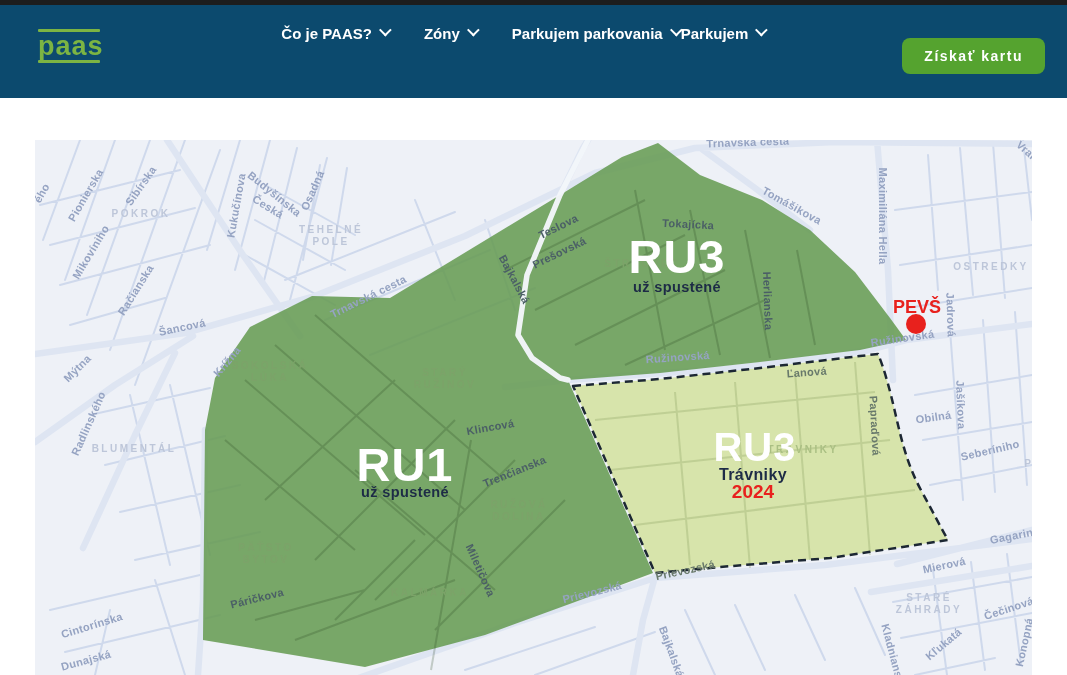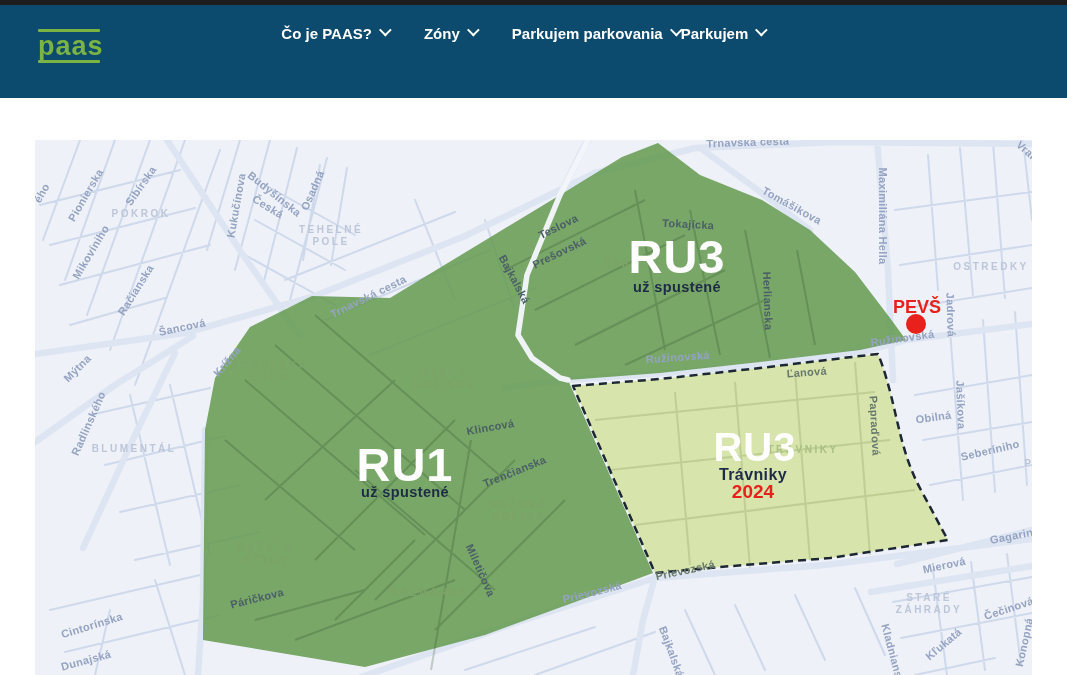--- a/index.html
+++ b/index.html
@@ -69,20 +69,21 @@
         </span>
       </div>
       <div class="nav-row">
         <span class="nav-item">
           <span>Parkujem</span>
           <span class="chev"></span>
         </span>
       </div>
     </nav>
 
+    <button class="cta">Získať kartu</button>
   </div>
 
   <div class="map-wrap">
     <svg width="997" height="535" viewBox="0 0 997 535">
 
       <rect x="0" y="0" width="997" height="535" fill="#eef1f7"></rect>
 
       <path fill="none" stroke="#cfd9ec" stroke-width="2" stroke-linecap="round" d="
         M45,0 L8,100 M80,0 L30,140 M115,0 L52,175 M150,0 L75,210 M185,10 L100,245
         M5,65 L145,30 M15,105 L160,68 M25,145 L175,105 M35,185 L130,158

